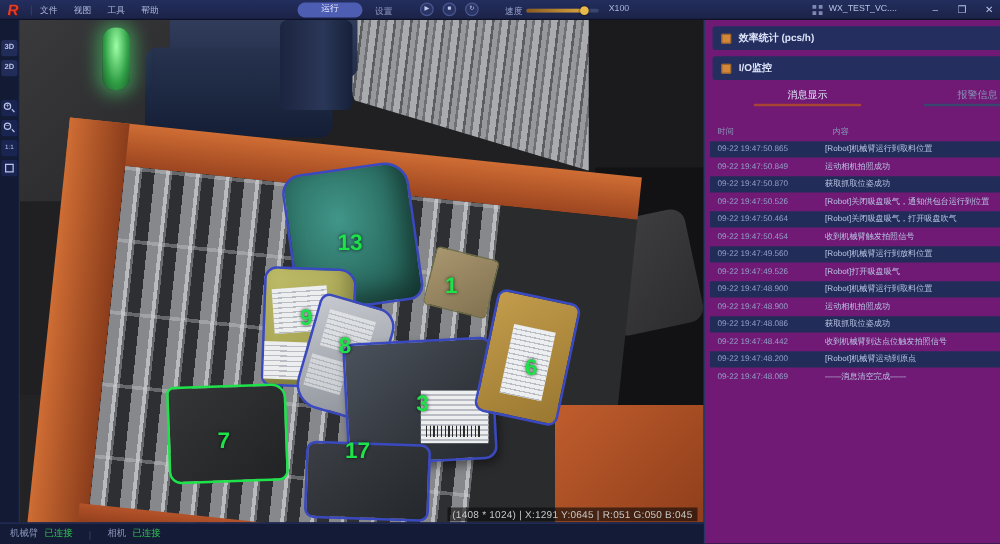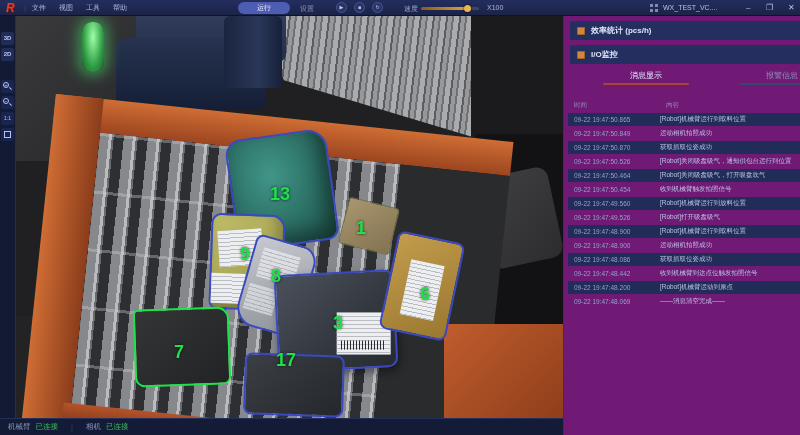--- a/index.html
+++ b/index.html
@@ -250,20 +250,21 @@
 
     <span class="det-num" style="left:254px;top:168px">13</span>
     <span class="det-num" style="left:340px;top:202px">1</span>
     <span class="det-num" style="left:224px;top:228px">9</span>
     <span class="det-num" style="left:255px;top:250px">8</span>
     <span class="det-num" style="left:317px;top:297px">3</span>
     <span class="det-num" style="left:404px;top:268px">6</span>
     <span class="det-num" style="left:158px;top:326px">7</span>
     <span class="det-num" style="left:260px;top:334px">17</span>
 
+    <div class="vp-status">(1408 * 1024)  |  X:1291 Y:0645  |  R:051 G:050 B:045</div>
   </div>
 
   <div class="sidebar">
     <div class="sec">
       <span class="sec-icon"></span>
       <span class="sec-title">效率统计 (pcs/h)</span>
       <span class="chev"></span>
     </div>
     <div class="sec">
       <span class="sec-icon"></span>

